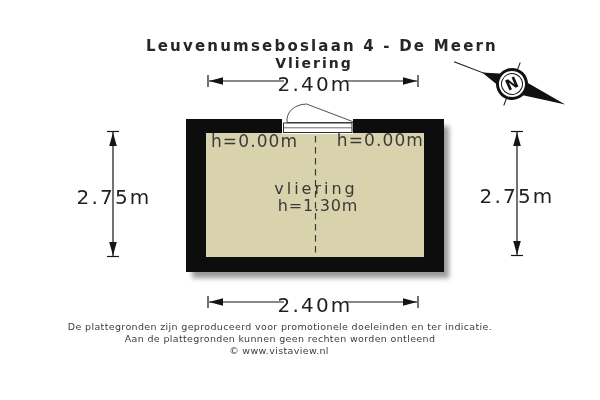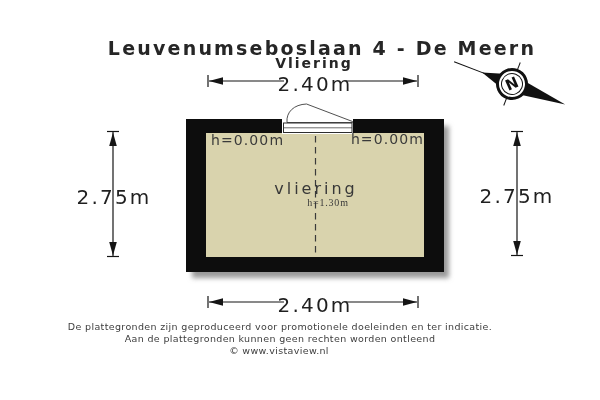--- a/index.html
+++ b/index.html
@@ -8,47 +8,47 @@
     width:600px;height:400px;
     background:#ffffff;
     overflow:hidden;
     font-family:"DejaVu Sans", sans-serif;
     color:#333333;
   }
   .abs{position:absolute;white-space:nowrap;line-height:1;}
   .centered{transform:translateX(-50%);}
   .title-line1{
     top:39px;left:322px;
-    font-size:19px;font-weight:bold;letter-spacing:2.2px;
+    font-size:15px;font-weight:bold;letter-spacing:2.2px;
     color:#262626;
   }
   .title-line2{
     top:56px;left:314px;
     font-size:14px;font-weight:bold;letter-spacing:2px;
     color:#262626;
   }
   .dim-label{
     font-size:20px;letter-spacing:2.2px;color:#1f1f1f;
   }
   .dim-top{top:74px;left:315px;}
   .dim-bottom{top:295px;left:315px;}
   .dim-left{top:187px;left:114px;}
   .dim-right{top:186px;left:517px;}
   .level-label{
-    font-size:14px;letter-spacing:1.1px;color:#3a3a3a;
+    font-size:17px;letter-spacing:1.1px;color:#3a3a3a;
   }
   .level-left{top:133px;left:211px;}
   .level-right{top:132px;left:424px;transform:translateX(-100%);}
   .room-name{
     top:181px;left:316px;
     font-size:16px;letter-spacing:3px;color:#383838;
   }
   .room-height{
-    top:198px;left:328px;
-    font-size:10px;letter-spacing:0.8px;color:#3a3a3a;font-family:Liberation Serif, serif;
+    top:198px;left:318px;
+    font-size:16px;letter-spacing:0.8px;color:#3a3a3a;
   }
   .footer-line{
     font-size:9.5px;letter-spacing:0.35px;color:#3d3d3d;
   }
   .footer-1{top:322px;left:280px;}
   .footer-2{top:334px;left:280px;}
   .footer-3{top:346px;left:279px;text-align:center;}
   svg{position:absolute;top:0;left:0;}
   .compass-n{
     font-family:"DejaVu Sans", sans-serif;

